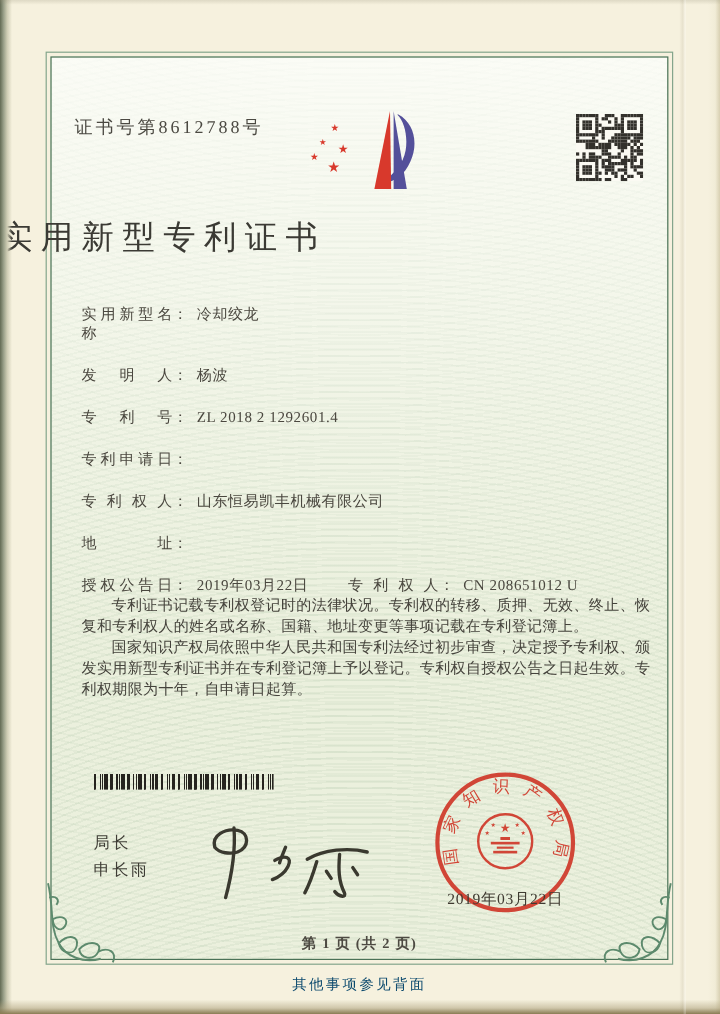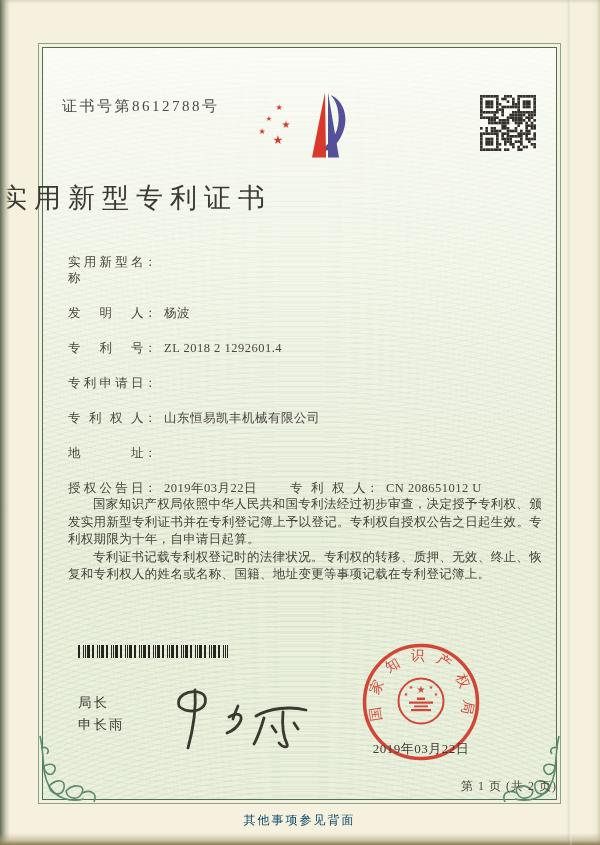--- a/index.html
+++ b/index.html
@@ -55,22 +55,22 @@
 
   .signature{position:absolute;left:174px;top:684px;width:145px;height:70px;}
   .signature path{fill:none;stroke:#3a392f;stroke-width:2.8;stroke-linecap:round;stroke-linejoin:round;}
 
   .stamp{position:absolute;left:361px;top:642px;width:120px;height:120px;opacity:.93;}
   .stamp .red-stroke{fill:none;stroke:var(--stamp-red);}
   .stamp .red-fill{fill:var(--stamp-red);}
   .stamp-date{position:absolute;left:361px;top:740px;width:120px;text-align:center;
     font-size:13px;letter-spacing:.5px;color:#3f3a31;}
 
-  .page-footer{position:absolute;left:42px;top:778px;width:515px;text-align:right;
-    font-size:12px;letter-spacing:1px;color:#4d4a42;}
+  .page-footer{position:absolute;left:42px;top:778px;width:515px;text-align:center;
+    font-size:12px;letter-spacing:1px;color:#4d4a42;font-weight:bold;}
   .back-note{position:absolute;left:42px;top:812px;width:515px;text-align:center;
     font-size:12px;letter-spacing:2px;color:#0c4a6e;}
 
   .corner{position:absolute;width:64px;height:76px;bottom:-7px;pointer-events:none;}
   .corner svg{width:100%;height:100%;}
   .corner path{fill:none;stroke:#5d8a6d;stroke-width:1.6;}
   .corner-l{left:-7px;}
   .corner-r{right:-7px;transform:scaleX(-1);}
 
   .edge{position:absolute;pointer-events:none;}
@@ -386,20 +386,21 @@
       <rect x="37.33333333333333" y="53.33333333333333" width="2.6666666666666665" height="2.6666666666666665" fill="#33312c"></rect>
       <rect x="40" y="53.33333333333333" width="2.6666666666666665" height="2.6666666666666665" fill="#33312c"></rect>
     </svg>
 
   <h1 class="title">实用新型专利证书</h1>
 
   <div class="fields">
     <div class="frow">
       <span class="flabel">实用新型名称</span>
         <span class="fcolon">：</span>
+      <span class="fvalue">冷却绞龙</span>
     </div>
     <div class="frow">
       <span class="flabel">发明人</span>
         <span class="fcolon">：</span>
       <span class="fvalue">杨波</span>
     </div>
     <div class="frow">
       <span class="flabel">专利号</span>
         <span class="fcolon">：</span>
       <span class="fvalue">ZL 2018 2 1292601.4</span>
@@ -425,22 +426,22 @@
       </span>
       <span class="gpair">
         <span class="flabel">专利权人</span>
           <span class="fcolon">：</span>
         <span>CN 208651012 U</span>
       </span>
     </div>
   </div>
 
   <div class="paras">
+    <p>专利证书记载专利权登记时的法律状况。专利权的转移、质押、无效、终止、恢复和专利权人的姓名或名称、国籍、地址变更等事项记载在专利登记簿上。</p>
     <p>国家知识产权局依照中华人民共和国专利法经过初步审查，决定授予专利权、颁发实用新型专利证书并在专利登记簿上予以登记。专利权自授权公告之日起生效。专利权期限为十年，自申请日起算。</p>
-    <p>专利证书记载专利权登记时的法律状况。专利权的转移、质押、无效、终止、恢复和专利权人的姓名或名称、国籍、地址变更等事项记载在专利登记簿上。</p>
   </div>
 
   <div class="barcode"></div>
 
   <div class="director">
     <div>局长</div>
     <div>申长雨</div>
   </div>
 
   <svg class="signature" viewBox="0 0 145 70">

